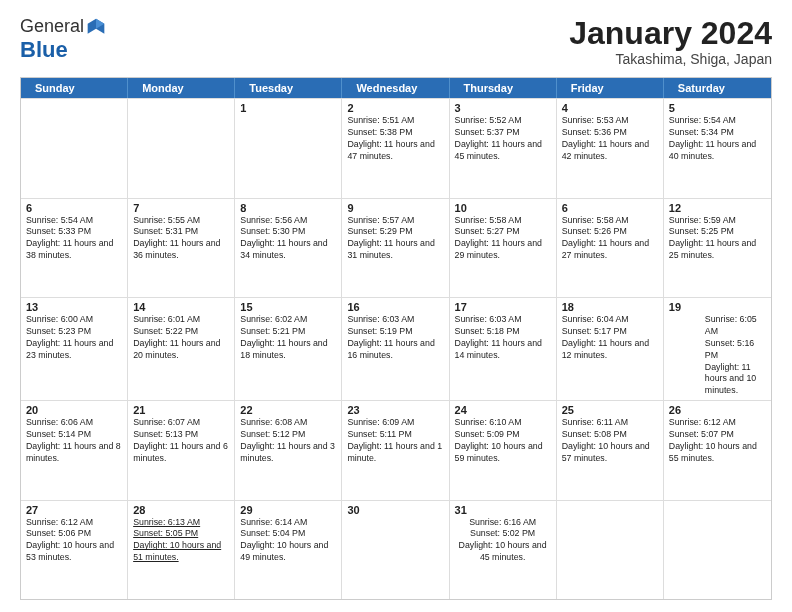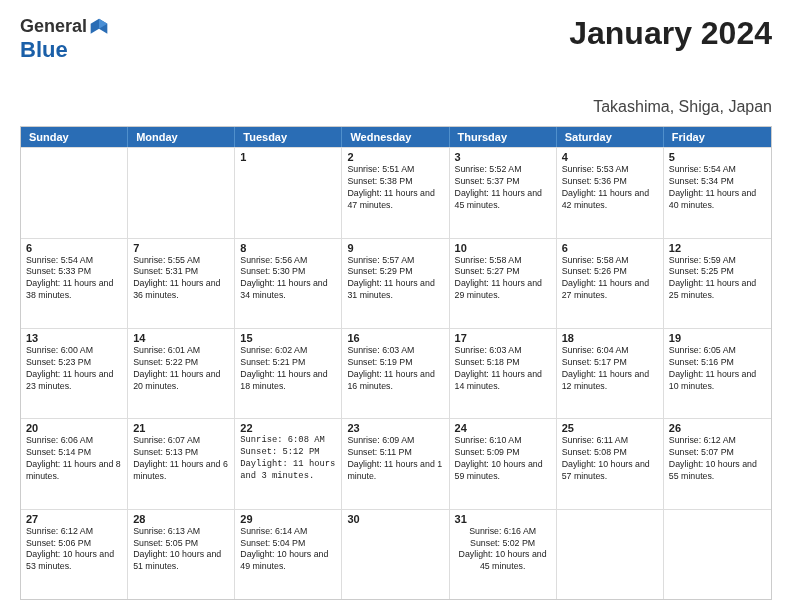--- a/index.html
+++ b/index.html
@@ -27,21 +27,21 @@
       display: flex;
       flex-direction: column;
       align-items: flex-start;
     }
     .logo-text {
       display: flex;
       align-items: center;
     }
     .logo-general {
       font-size: 18px;
-      font-weight: bold;
+      font-weight: normal;
       color: #333;
     }
     .logo-blue {
       font-size: 22px;
       font-weight: bold;
       color: #1a5fa8;
     }
     .logo-icon {
       width: 20px;
       height: 20px;
@@ -50,40 +50,39 @@
     .title-area {
       text-align: right;
     }
     .month-title {
       font-size: 32px;
       font-weight: bold;
       color: #222;
       line-height: 1.1;
     }
     .subtitle {
-      font-size: 16px;
+      font-size: 14px;
       color: #444;
-      margin-top: 47px;
     }
     .calendar {
       flex: 1;
       display: flex;
       flex-direction: column;
       border: 1px solid #ccc;
     }
     .cal-header {
       display: grid;
       grid-template-columns: repeat(7, 1fr);
       background-color: #2a6db5;
     }
     .cal-header-cell {
       color: #fff;
       font-size: 11px;
       font-weight: bold;
-      padding: 4px 8px;
+      padding: 4px 14px;
       text-align: left;
       border-right: 1px solid #5090cc;
     }
     .cal-header-cell:last-child { border-right: none; }
     .cal-body {
       flex: 1;
       display: flex;
       flex-direction: column;
     }
     .cal-row {
@@ -134,22 +133,22 @@
     </div>
   </div>
 
   <div class="calendar">
     <div class="cal-header">
       <div class="cal-header-cell">Sunday</div>
       <div class="cal-header-cell">Monday</div>
       <div class="cal-header-cell">Tuesday</div>
       <div class="cal-header-cell">Wednesday</div>
       <div class="cal-header-cell">Thursday</div>
+      <div class="cal-header-cell">Friday</div>
       <div class="cal-header-cell">Saturday</div>
-      <div class="cal-header-cell">Friday</div>
     </div>
     <div class="cal-body" id="cal-body">
     <div class="cal-row">
           <div class="cal-cell"></div>
           <div class="cal-cell"></div>
           <div class="cal-cell">
             <span class="cell-day">1</span>
           </div>
           <div class="cal-cell">
             <span class="cell-day">2</span>
@@ -252,41 +251,41 @@
 Daylight: 11 hours and 14 minutes.</div>
           </div>
           <div class="cal-cell">
             <span class="cell-day">18</span>
             <div class="cell-info" style="white-space: pre-line;">Sunrise: 6:04 AM
 Sunset: 5:17 PM
 Daylight: 11 hours and 12 minutes.</div>
           </div>
           <div class="cal-cell">
             <span class="cell-day">19</span>
-            <div class="cell-info" style="white-space: pre-line;">Sunrise: 6:05 AM
+            <div class="cell-info" style="white-space: pre-line; margin-left: 36px;">Sunrise: 6:05 AM
 Sunset: 5:16 PM
 Daylight: 11 hours and 10 minutes.</div>
           </div>
         </div>
         <div class="cal-row">
           <div class="cal-cell">
             <span class="cell-day">20</span>
             <div class="cell-info" style="white-space: pre-line;">Sunrise: 6:06 AM
 Sunset: 5:14 PM
 Daylight: 11 hours and 8 minutes.</div>
           </div>
           <div class="cal-cell">
             <span class="cell-day">21</span>
             <div class="cell-info" style="white-space: pre-line;">Sunrise: 6:07 AM
 Sunset: 5:13 PM
 Daylight: 11 hours and 6 minutes.</div>
           </div>
           <div class="cal-cell">
             <span class="cell-day">22</span>
-            <div class="cell-info" style="white-space: pre-line; font-family: Liberation Mono, monospace;">Sunrise: 6:08 AM
+            <div class="cell-info" style="white-space: pre-line;">Sunrise: 6:08 AM
 Sunset: 5:12 PM
 Daylight: 11 hours and 3 minutes.</div>
           </div>
           <div class="cal-cell">
             <span class="cell-day">23</span>
             <div class="cell-info" style="white-space: pre-line;">Sunrise: 6:09 AM
 Sunset: 5:11 PM
 Daylight: 11 hours and 1 minute.</div>
           </div>
           <div class="cal-cell">
@@ -310,21 +309,21 @@
         </div>
         <div class="cal-row">
           <div class="cal-cell">
             <span class="cell-day">27</span>
             <div class="cell-info" style="white-space: pre-line;">Sunrise: 6:12 AM
 Sunset: 5:06 PM
 Daylight: 10 hours and 53 minutes.</div>
           </div>
           <div class="cal-cell">
             <span class="cell-day">28</span>
-            <div class="cell-info" style="white-space: pre-line;">Sunrise: 6:13 AM
+            <div class="cell-info" style="white-space: pre-line; text-decoration: underline;">Sunrise: 6:13 AM
 Sunset: 5:05 PM
 Daylight: 10 hours and 51 minutes.</div>
           </div>
           <div class="cal-cell">
             <span class="cell-day">29</span>
             <div class="cell-info" style="white-space: pre-line;">Sunrise: 6:14 AM
 Sunset: 5:04 PM
 Daylight: 10 hours and 49 minutes.</div>
           </div>
           <div class="cal-cell">

